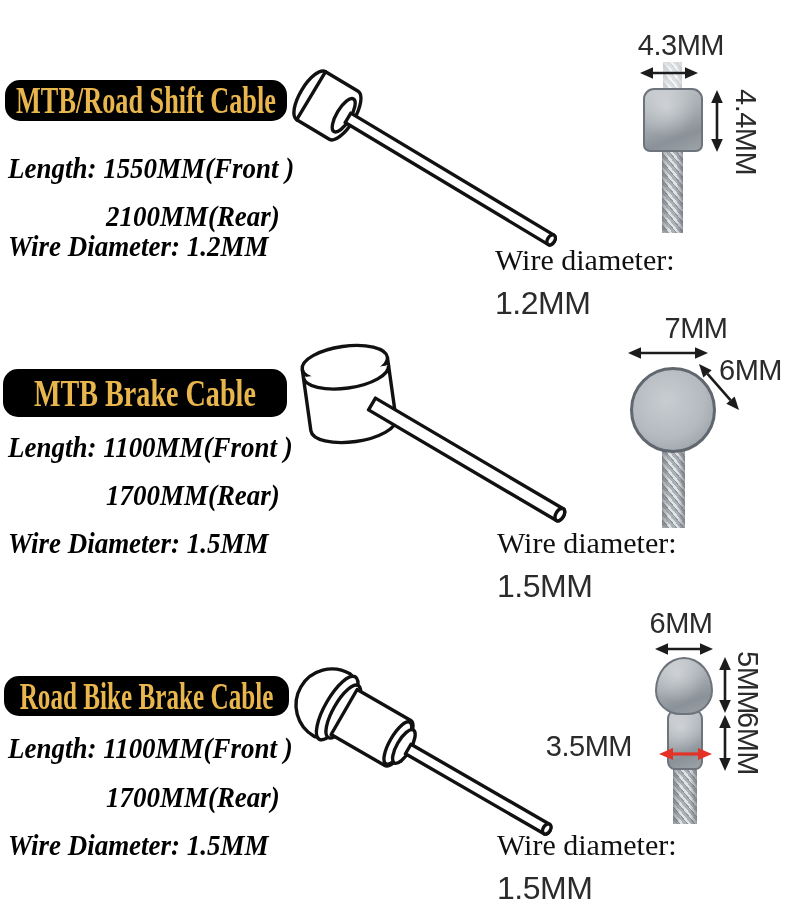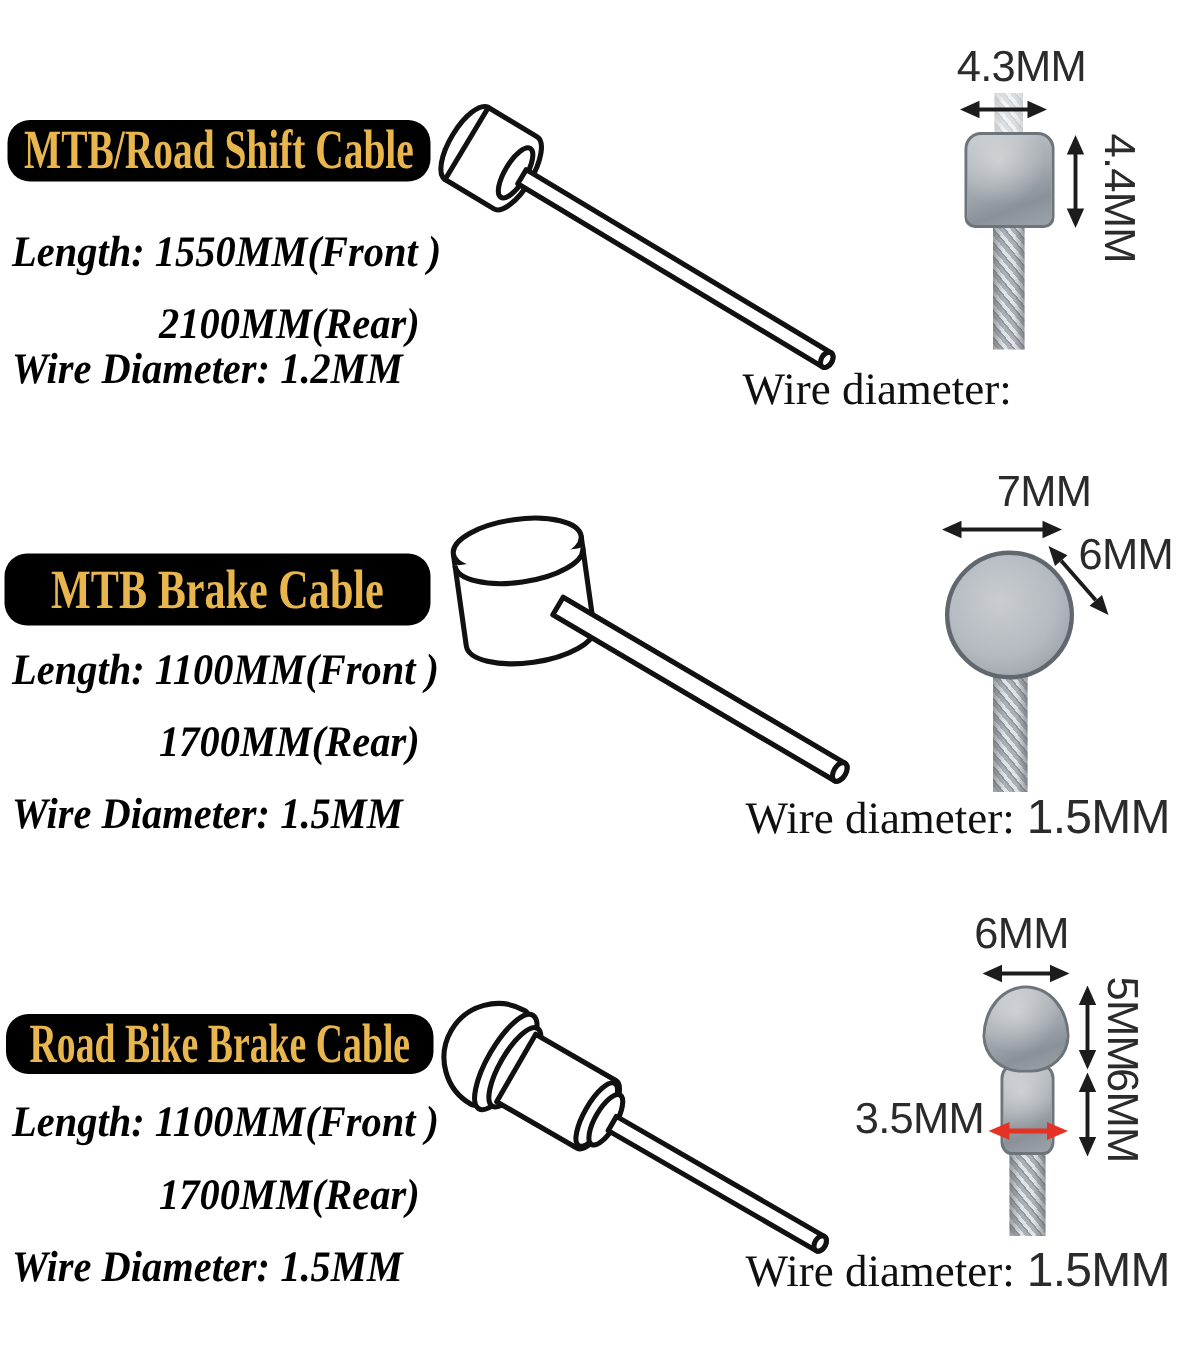--- a/index.html
+++ b/index.html
@@ -19,21 +19,21 @@
   .spec { font-family:"Liberation Serif", serif; font-style:italic; font-weight:bold;
           font-size:29px; line-height:1.15; color:#000; white-space:nowrap; }
   .spec span { display:inline-block; transform:scaleX(.93); transform-origin:0 50%; }
 
   
   .dim  { font-size:29px; line-height:1.1; color:#2b2b2b; letter-spacing:-.5px; white-space:nowrap; }
   .dimc { text-align:center; }
   .vdim { writing-mode:vertical-rl; }
 
   
-  .cap { display:flex; align-items:baseline; gap:8px; white-space:nowrap; }
+  .cap { display:flex; align-items:baseline; gap:8px; white-space:nowrap;flex-direction:column; }
   .cap .l { font-family:"Liberation Serif", serif; font-size:30px; color:#101010; }
   .cap .v { font-size:32px; color:#2b2b2b; letter-spacing:-.5px; }
 
   
   .metal { box-sizing:border-box; border:2px solid #6e747b;
            background:
              radial-gradient(circle at 38% 28%, rgba(255,255,255,.38), rgba(255,255,255,0) 55%),
              linear-gradient(160deg,#c3c8cc 0%,#a6acb2 45%,#8a9198 75%,#9da3a9 100%); }
   .barrel { border-radius:11px 11px 7px 7px; }
   .disc   { border-radius:50%; border:3px solid #61676e;
@@ -86,20 +86,21 @@
     <div class="abs wire" style="left:662px; top:150px; width:21px; height:83px;"></div>
     <div class="abs metal barrel" style="left:643px; top:88px; width:60px; height:64px;"></div>
     <svg class="abs" style="left:708px; top:90px;" width="18" height="62">
       <path d="M9 11 V51" stroke="#1c1c1c" stroke-width="2.6"></path>
       <polygon points="9,0 3.2,13 14.8,13" fill="#1c1c1c"></polygon>
       <polygon points="9,62 3.2,49 14.8,49" fill="#1c1c1c"></polygon>
     </svg>
     <div class="abs dim vdim" style="left:729px; top:89px;">4.4MM</div>
     <div class="abs cap" style="left:495px; top:243px;">
       <span class="l">Wire diameter:</span>
+      <span class="v">1.2MM</span>
     </div>
   </div>
 
   <div>
     <div class="abs banner bs2" style="left:3px; top:369px; width:284px; height:48px;">
       <span>MTB Brake Cable</span>
     </div>
     <div class="abs spec" style="left:8px; top:431px;">
       <span>Length: 1100MM(Front )</span></div>
     <div class="abs spec" style="left:106px; top:479px;">
@@ -177,21 +178,21 @@
       <polygon points="9,0 3.2,13 14.8,13" fill="#1c1c1c"></polygon>
       <polygon points="9,56 3.2,43 14.8,43" fill="#1c1c1c"></polygon>
     </svg>
     <div class="abs dim vdim" style="left:731px; top:651px;">5MM</div>
     <svg class="abs" style="left:716px; top:715px;" width="18" height="56">
       <path d="M9 11 V45" stroke="#1c1c1c" stroke-width="2.6"></path>
       <polygon points="9,0 3.2,13 14.8,13" fill="#1c1c1c"></polygon>
       <polygon points="9,56 3.2,43 14.8,43" fill="#1c1c1c"></polygon>
     </svg>
     <div class="abs dim vdim" style="left:731px; top:712px;">6MM</div>
-    <div class="abs dim" style="left:564px; top:731px; width:92px; text-align:right;">3.5MM</div>
+    <div class="abs dim" style="left:540px; top:731px; width:92px; text-align:right;">3.5MM</div>
     <svg class="abs" style="left:659px; top:745px;" width="53" height="18">
       <path d="M12 9 H41" stroke="#E53226" stroke-width="3.2"></path>
       <polygon points="0,9 14,3 14,15" fill="#E53226"></polygon>
       <polygon points="53,9 39,3 39,15" fill="#E53226"></polygon>
     </svg>
     <div class="abs cap" style="left:497px; top:828px;">
       <span class="l">Wire diameter:</span>
       <span class="v">1.5MM</span>
     </div>
   </div>

